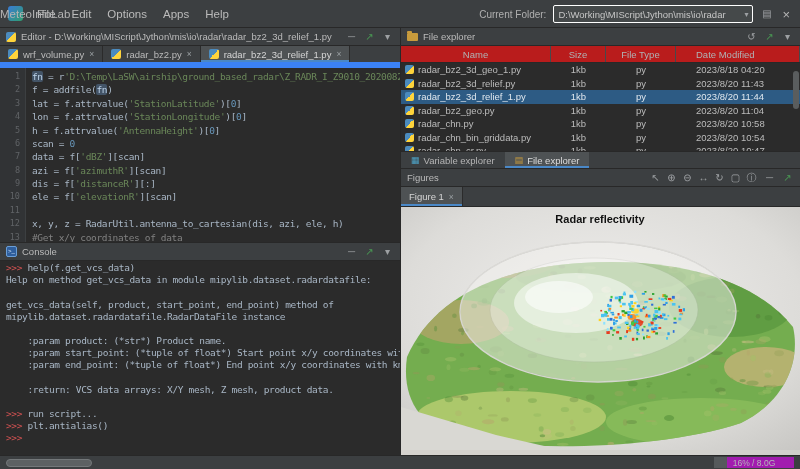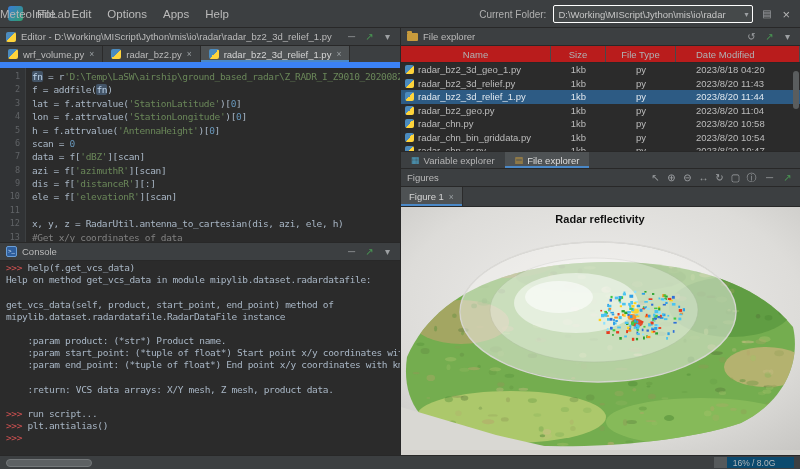--- a/index.html
+++ b/index.html
@@ -91,21 +91,21 @@
 #figures-panel{position:absolute;left:401px;top:169px;width:399px;height:286px;background:#2b2b2b;}
 #fig-toolbar{display:flex;align-items:center;gap:3px;}
 #figure-tabbar{height:20px;background:#3c3f41;border-bottom:1px solid #282828;display:flex;}
 #figure-area{position:absolute;left:0;top:38px;right:0;bottom:0;background:#d6d5d2;overflow:hidden;}
 #figure-canvas{display:block;width:100%;height:100%;}
 
 
 #statusbar{position:absolute;left:0;top:455px;width:800px;height:14px;background:#3c3f41;
   border-top:1px solid #282828;display:flex;align-items:center;justify-content:space-between;padding:0 6px;}
 .progress-pill{width:86px;height:8px;background:#5d6163;border:1px solid #74787a;border-radius:4px;}
-.memory{position:relative;width:80px;height:11px;background:#0c4a6e;overflow:hidden;
+.memory{position:relative;width:80px;height:11px;background:#a21caf;overflow:hidden;
   display:flex;align-items:center;justify-content:center;}
 .memory-fill{position:absolute;left:0;top:0;bottom:0;width:16%;background:#55595b;}
 .memtext{position:relative;font-size:8.5px;color:#b5b8ba;}
 </style>
 </head>
 <body>
 
 <div id="app">
 
   <div id="titlebar">

